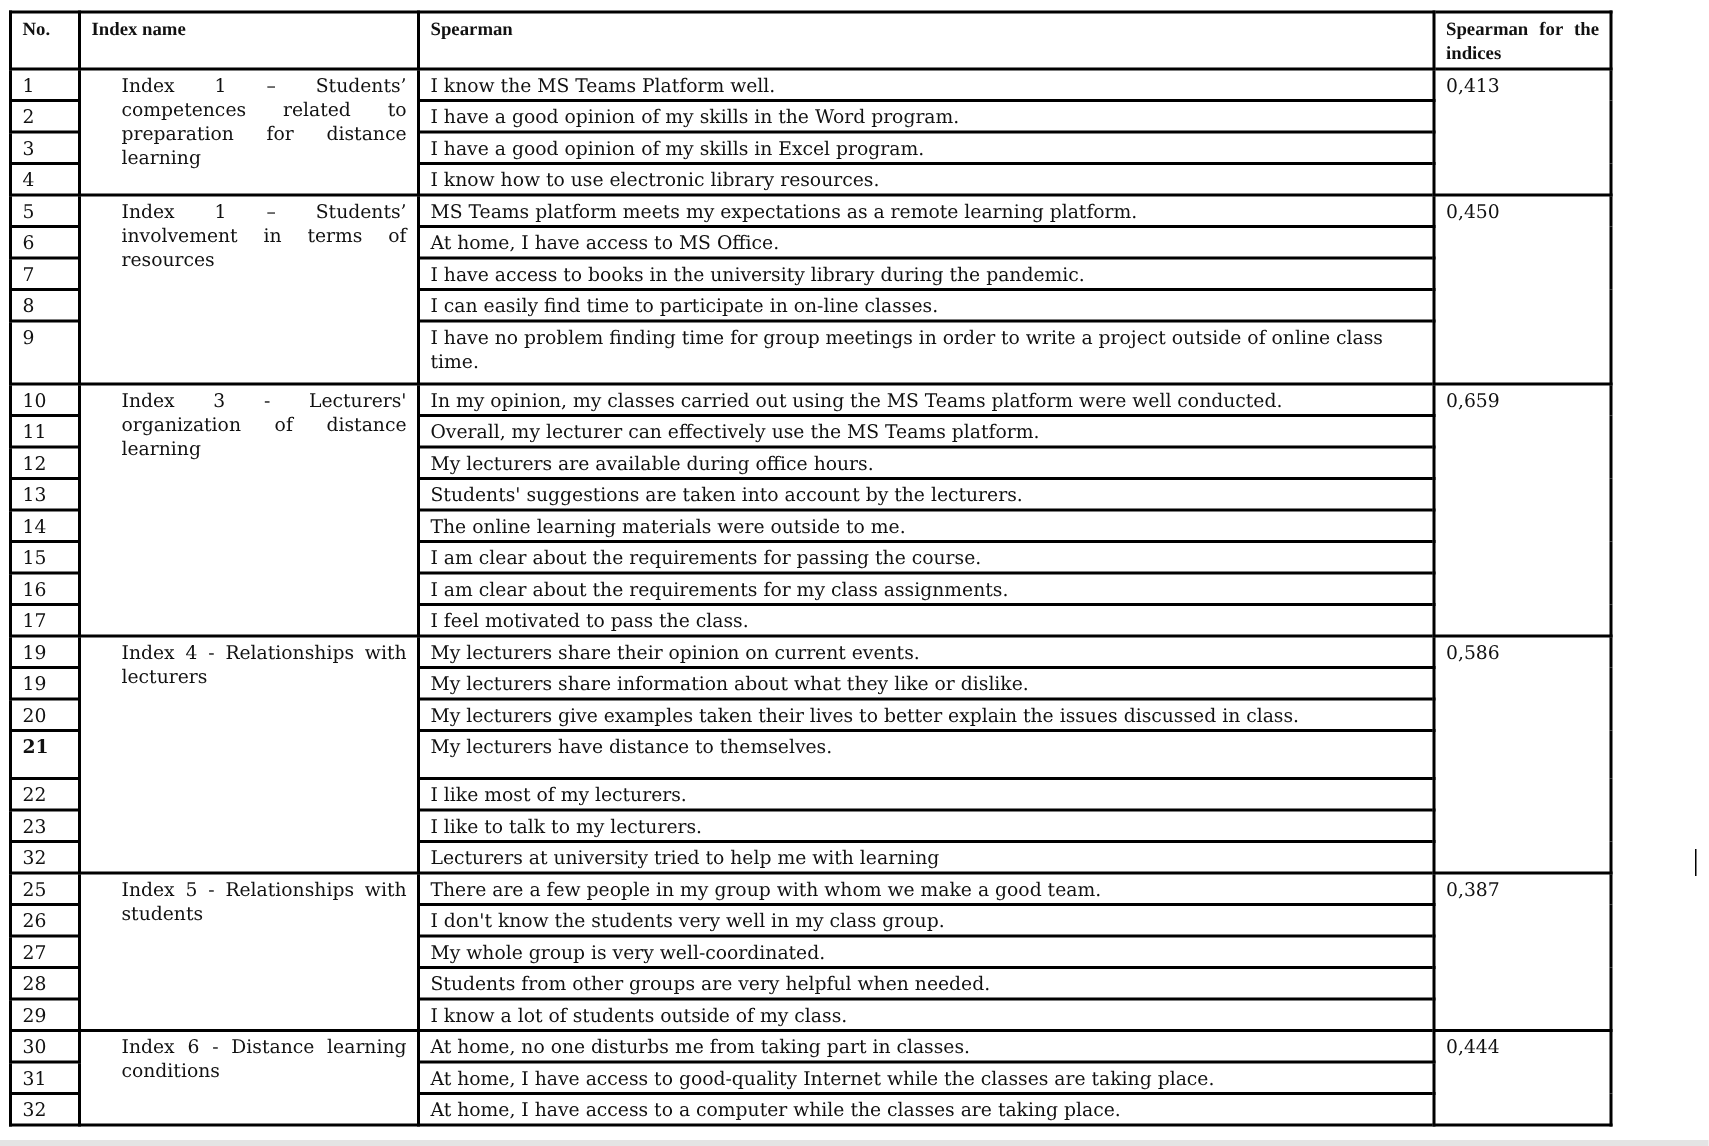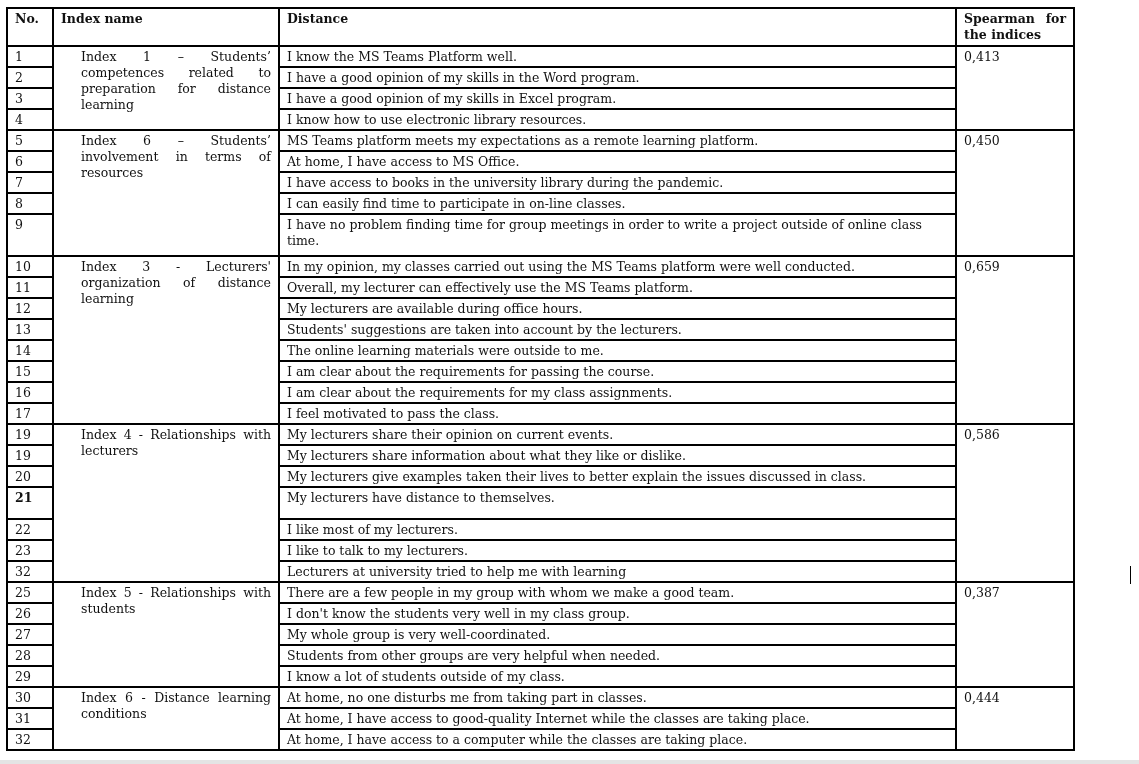--- a/index.html
+++ b/index.html
@@ -1,21 +1,21 @@
 <!DOCTYPE html>
 <html><head>
 <meta charset="utf-8">
 <style>
   html, body { margin: 0; padding: 0; background: #ffffff; }
   body { width: 1139px; height: 764px; position: relative; overflow: hidden;
          font-family: "DejaVu Serif", "Liberation Serif", serif; color: #111; }
   .page { position: absolute; left: 6px; top: 7px; }
   table { border-collapse: collapse; table-layout: fixed; font-size: 12.5px; line-height: 16px; }
   td, th { border: 2px solid #000; padding: 2px 7px 0 7px; vertical-align: top; text-align: left; }
-  th { font-weight: bold; height: 34px; }
+  th { font-weight: bold; height: 34px; font-family: Liberation Serif, serif; }
   td.no { height: 17px; }
   .col-no { width: 46px; }
   .col-idx { width: 226px; }
   .col-st { width: 677px; }
   .col-sp { width: 118px; }
   td.idx { text-align: justify; text-align-last: left; padding-left: 27px; }
   th.sp { text-align: justify; }
   td.st { white-space: normal; }
   tr.tall9 td.no { height: 38px; }
   tr.tall21 td.no { height: 28px; font-weight: bold; }
@@ -30,21 +30,21 @@
     <colgroup>
       <col class="col-no">
         <col class="col-idx">
         <col class="col-st">
         <col class="col-sp">
     </colgroup>
     <thead>
       <tr>
         <th>No.</th>
         <th>Index name</th>
-        <th>Distance</th>
+        <th>Spearman</th>
         <th class="sp">Spearman for the indices</th>
       </tr>
     </thead>
     <tbody>
 
       <tr>
         <td class="no">1</td>
         <td class="idx" rowspan="4">Index 1 – Students’ competences related to preparation for distance learning</td>
         <td class="st">I know the MS Teams Platform well.</td>
         <td rowspan="4">0,413</td>
@@ -57,21 +57,21 @@
         <td class="no">3</td>
         <td class="st">I have a good opinion of my skills in Excel program.</td>
       </tr>
       <tr>
         <td class="no">4</td>
         <td class="st">I know how to use electronic library resources.</td>
       </tr>
 
       <tr>
         <td class="no">5</td>
-        <td class="idx" rowspan="5">Index 6 – Students’ involvement in terms of resources</td>
+        <td class="idx" rowspan="5">Index 1 – Students’ involvement in terms of resources</td>
         <td class="st">MS Teams platform meets my expectations as a remote learning platform.</td>
         <td rowspan="5">0,450</td>
       </tr>
       <tr>
         <td class="no">6</td>
         <td class="st">At home, I have access to MS Office.</td>
       </tr>
       <tr>
         <td class="no">7</td>
         <td class="st">I have access to books in the university library during the pandemic.</td>

